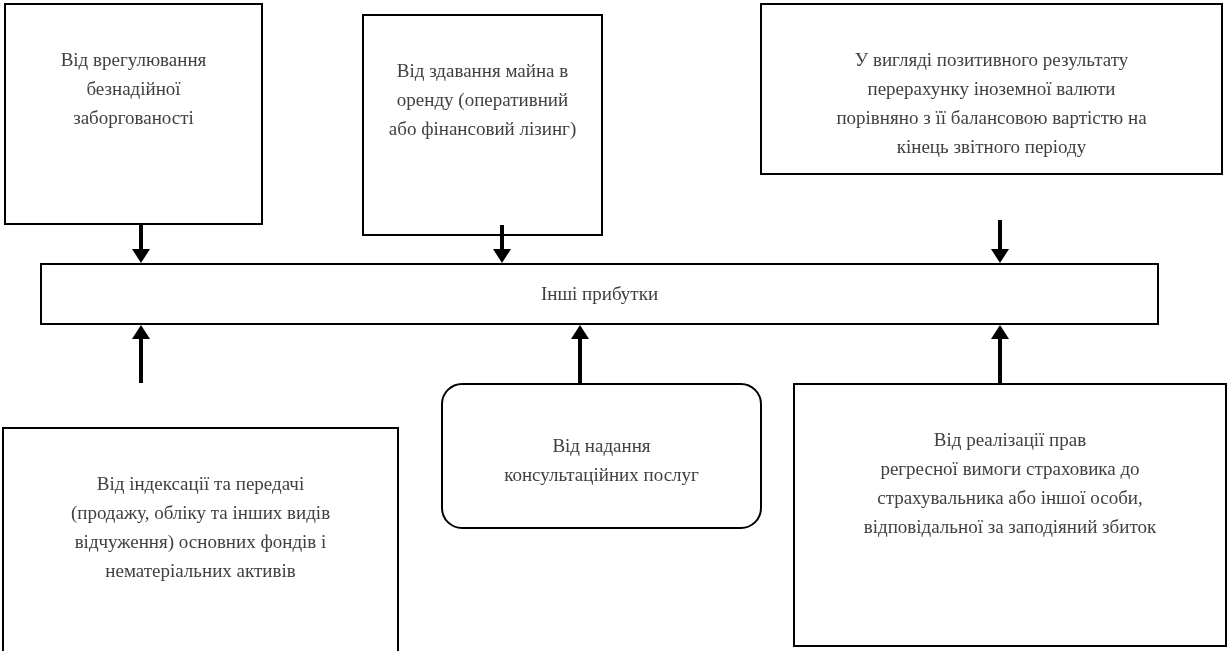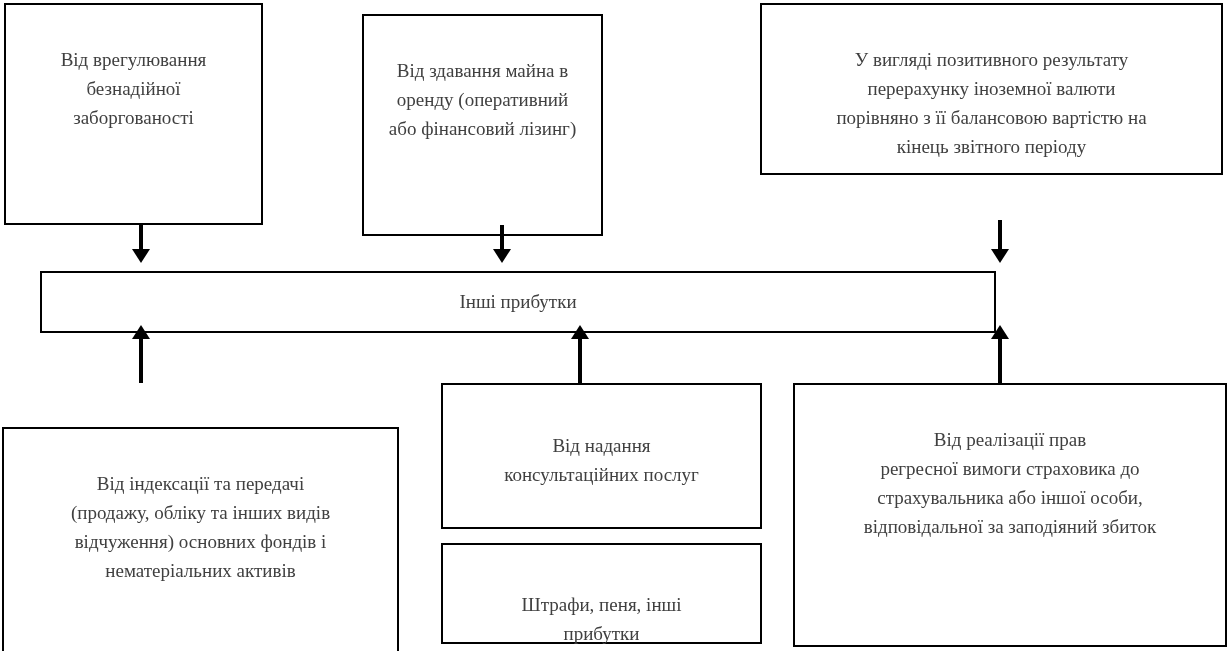--- a/index.html
+++ b/index.html
@@ -73,24 +73,24 @@
     border-left: 9px solid transparent;
     border-right: 9px solid transparent;
     border-bottom: 14px solid #000000;
   }
 
   
   #box-top-left   { left: 4px;   top: 3px;   width: 259px;  height: 222px; }
   #box-top-middle { left: 362px; top: 14px;   width: 241px;  height: 222px; }
   #box-top-right  { left: 760px; top: 3px;   width: 463px;  height: 172px; }
 
-  #center-bar     { left: 40px;  top: 263px; width: 956px; height: 62px; margin-top: 8px; }
+  #center-bar     { left: 40px;  top: 263px; width: 1119px; height: 62px; }
 
   #box-bottom-left    { left: 2px;   top: 383px; width: 397px; height: 261px; margin-top: 44px; }
-  #box-bottom-mid-1   { left: 441px; top: 383px; width: 321px; height: 146px; }
+  #box-bottom-mid-1   { left: 441px; top: 383px; width: 321px; height: 146px; border-radius: 21px; }
   #box-bottom-mid-2   { left: 441px; top: 543px; width: 321px; height: 101px; }
   #box-bottom-right   { left: 793px; top: 383px; width: 434px; height: 264px; }
 
   #arrow-down-1 { left: 131px; top: 225px; height: 38px; }
   #arrow-down-2 { left: 492px; top: 225px; height: 38px; }
   #arrow-down-3 { left: 990px; top: 220px; height: 43px; }
 
   #arrow-up-1 { left: 131px; top: 325px; height: 58px; }
   #arrow-up-2 { left: 570px; top: 325px; height: 58px; }
   #arrow-up-3 { left: 990px; top: 325px; height: 58px; }
@@ -150,24 +150,20 @@
   <div class="box" id="box-bottom-left">
     <span class="label">Від індексації та передачі
 (продажу, обліку та інших видів
 відчуження) основних фондів і
 нематеріальних активів</span>
   </div>
   <div class="box" id="box-bottom-mid-1">
     <span class="label" style="padding-top:17px">Від надання
 консультаційних послуг</span>
   </div>
-  <div class="box" id="box-bottom-mid-2">
-    <span class="label" style="padding-top:16px">Штрафи, пеня, інші
-прибутки</span>
-  </div>
   <div class="box" id="box-bottom-right">
     <span class="label">Від реалізації прав
 регресної вимоги страховика до
 страхувальника або іншої особи,
 відповідальної за заподіяний збиток</span>
   </div>
 
 </div>
 
 </body></html>

